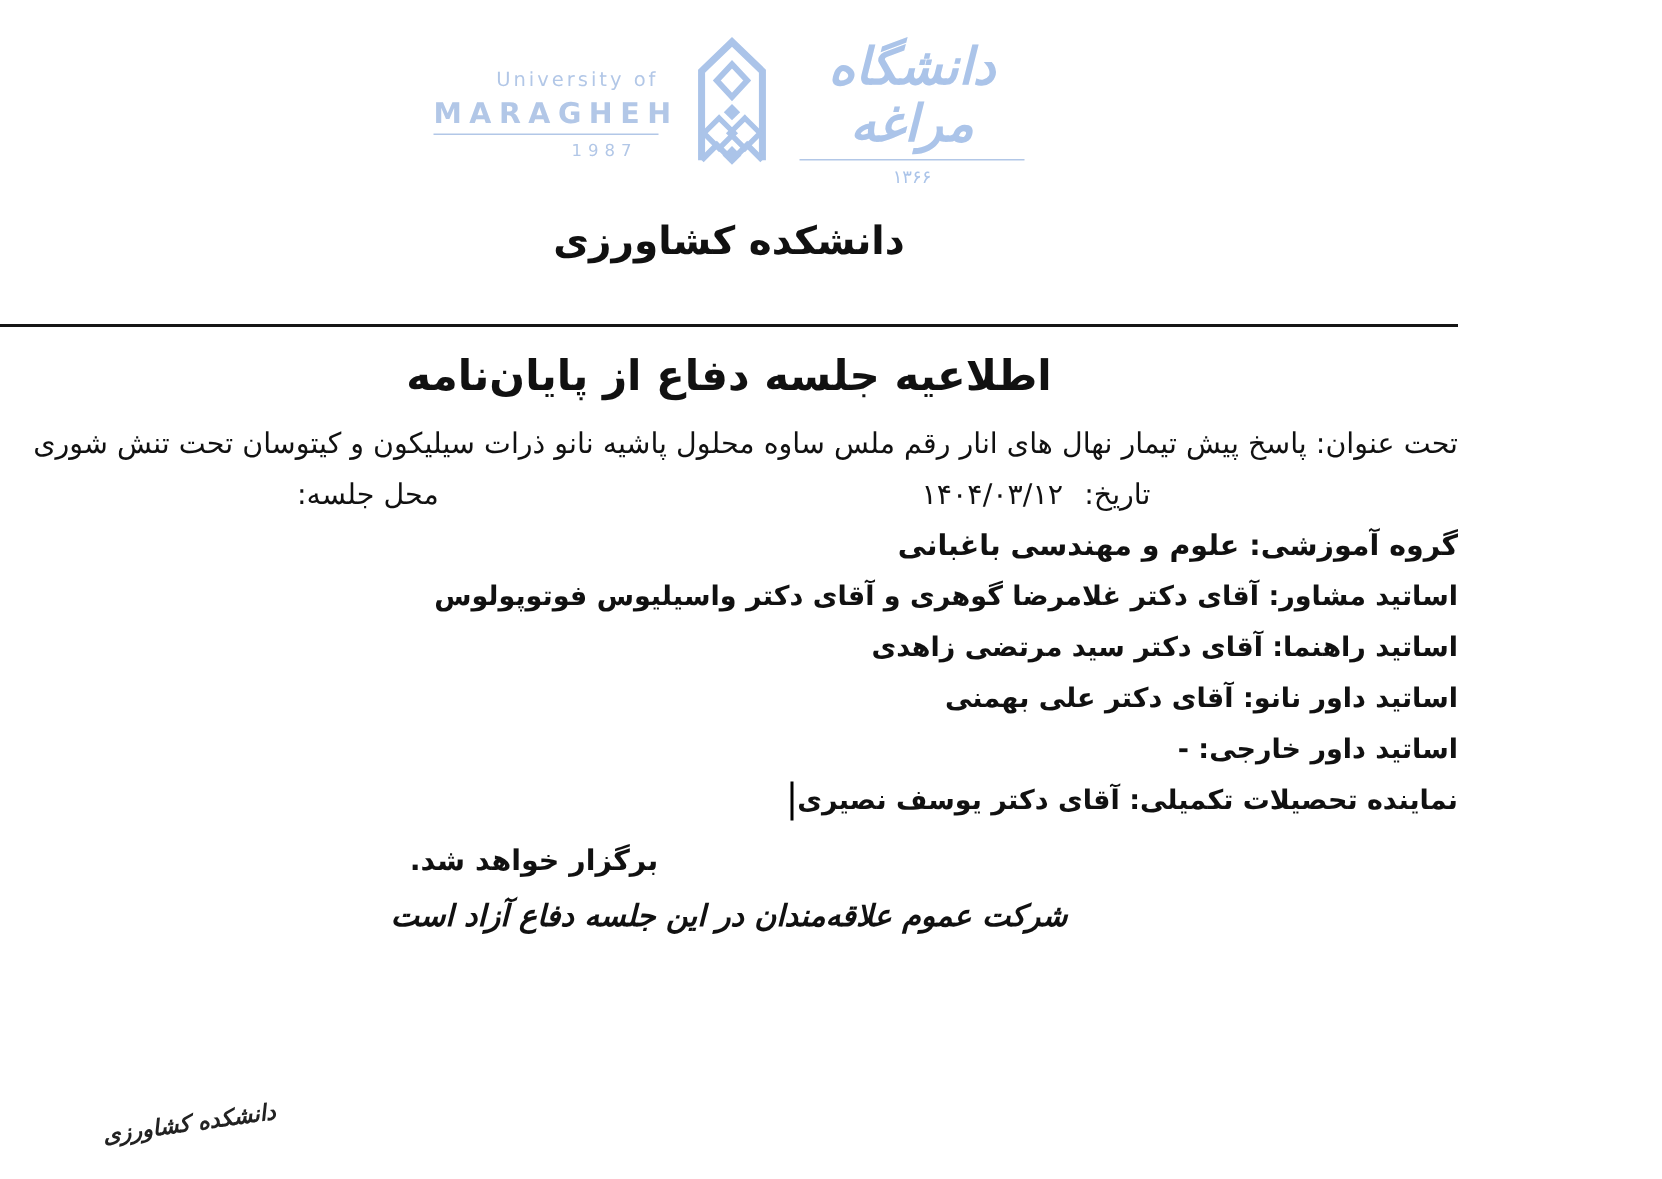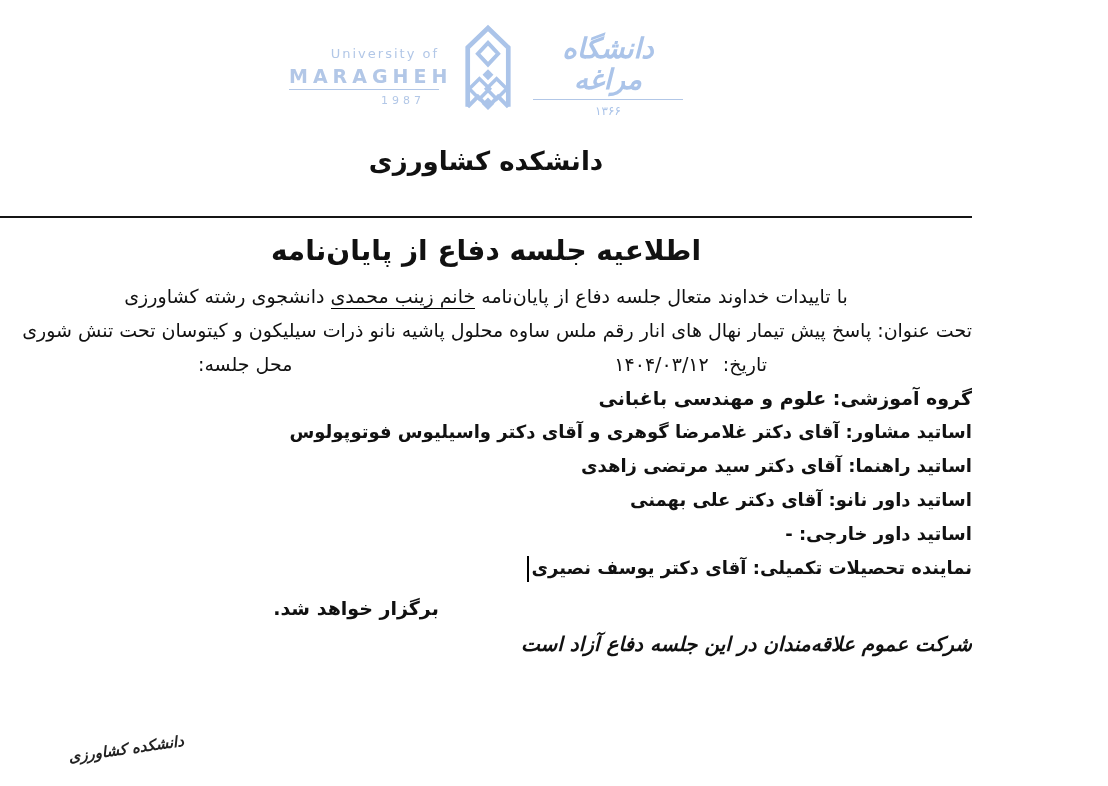--- a/index.html
+++ b/index.html
@@ -30,21 +30,21 @@
   .logo-en .mar{font-size:19px;letter-spacing:5px;font-weight:700;padding-bottom:2px;border-bottom:1.5px solid #b2c7e7;}
   .logo-en .yr{font-size:11px;letter-spacing:4px;margin-top:4px;padding-right:14px;}
   .emblem{flex:0 0 auto;}
   .logo-fa{
     color:#abc4e9;
     text-align:center;
     width:150px;
     direction:rtl;
   }
   .logo-fa .fa-name{
-    font-size:28px;
+    font-size:34px;
     font-weight:700;
     line-height:1.1;
     padding-bottom:4px;
     border-bottom:1.5px solid #b2c7e7;
     font-style:italic;
     text-align:center;
   }
   .logo-fa .fa-year{font-size:12px;letter-spacing:6px;margin-top:4px;}
   
   .faculty{
@@ -96,21 +96,21 @@
     margin-right:3px;
   }
   .closing{
     text-align:center;
     font-weight:800;
     position:relative;
     right:130px;
     margin-top:6px;
   }
   .invite{
-    text-align:right;
+    text-align:center;
     font-style:italic;
     font-weight:700;
     font-size:20px;
     margin-top:2px;
   }
   
   .signature{
     position:absolute;
     left:68px;
     bottom:28px;
@@ -152,21 +152,20 @@
   </div>
 
   <div class="faculty">دانشکده کشاورزی</div>
 
   <hr class="rule">
 
   <div class="title">اطلاعیه جلسه دفاع از پایان‌نامه</div>
 
   <div class="body">
 
-    <div class="line center"><span>با تاییدات خداوند متعال جلسه دفاع از پایان‌نامه </span><span class="student">خانم زینب محمدی</span><span> دانشجوی رشته کشاورزی</span></div>
 
     <div class="line right">تحت عنوان: پاسخ پیش تیمار نهال های انار رقم ملس ساوه محلول پاشیه نانو ذرات سیلیکون و کیتوسان تحت تنش شوری</div>
 
     <div class="meta-row">
       <span class="pair"><span>تاریخ:</span> <span class="val">۱۴۰۴/۰۳/۱۲</span></span>
       <span class="pair">محل جلسه:</span>
     </div>
 
     <div class="line right dept">گروه آموزشی: علوم و مهندسی باغبانی</div>
     <div class="line right staff">اساتید مشاور: آقای دکتر غلامرضا گوهری و آقای دکتر واسیلیوس فوتوپولوس</div>

